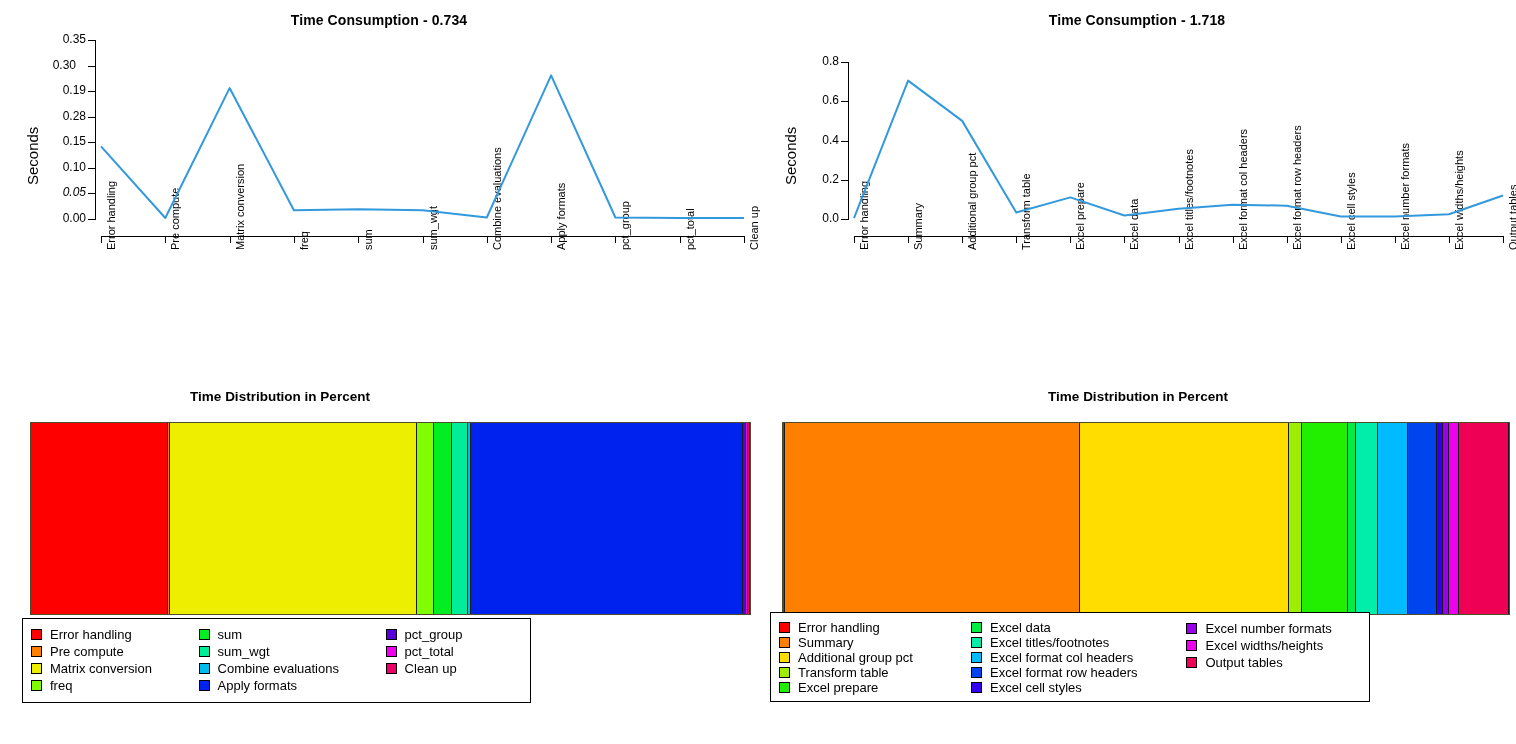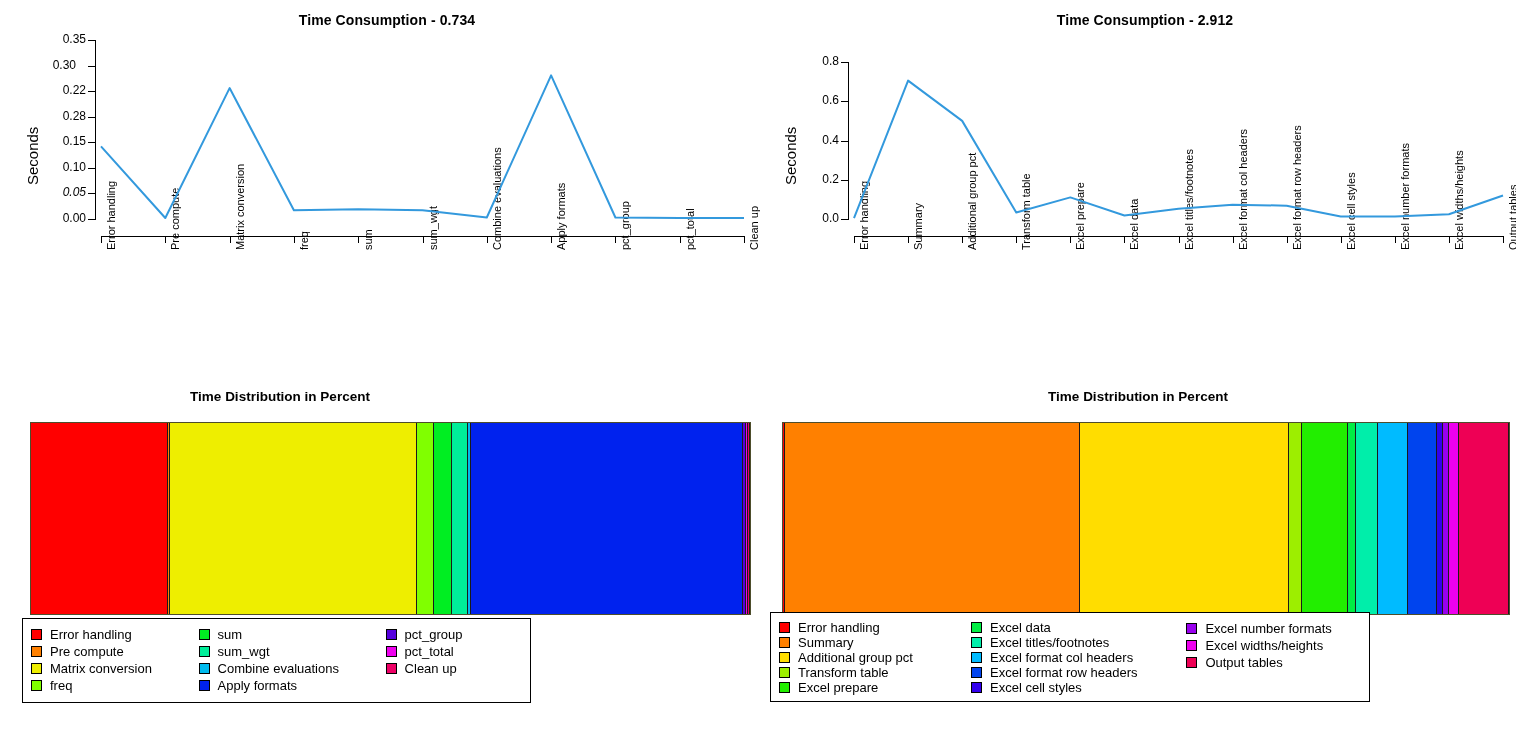--- a/index.html
+++ b/index.html
@@ -1,18 +1,18 @@
 <!DOCTYPE html>
 <html><head>
 <meta charset="utf-8">
 <style>
   html,body{margin:0;padding:0;background:#ffffff;}
   body{width:1516px;height:744px;font-family:"Liberation Sans",sans-serif;color:#000;overflow:hidden;}
   .page{position:relative;width:1516px;height:744px;}
-  .panel{position:absolute;top:0;width:758px;height:524px;padding-left:16px;}
+  .panel{position:absolute;top:0;width:758px;height:524px;}
   .panel.left{left:0;}
   .panel.right{left:758px;}
 
   
   .chart-title{
     position:absolute;left:0;right:0;top:12px;text-align:center;
     font-size:14px;font-weight:bold;letter-spacing:.1px;
   }
   .ylab{
     position:absolute;font-size:15px;
@@ -63,21 +63,21 @@
         <div class="ytick-label" style="left: 52px; top: 211px; width: 34px;">0.00</div>
         <div class="tick" style="left: 88px; top: 193.429px; width: 7px; height: 1px;"></div>
         <div class="ytick-label" style="left: 52px; top: 185.429px; width: 34px; font-style: italic;">0.05</div>
         <div class="tick" style="left: 88px; top: 167.857px; width: 7px; height: 1px;"></div>
         <div class="ytick-label" style="left: 52px; top: 159.857px; width: 34px;">0.10</div>
         <div class="tick" style="left: 88px; top: 142.286px; width: 7px; height: 1px;"></div>
         <div class="ytick-label" style="left: 52px; top: 134.286px; width: 34px;">0.15</div>
         <div class="tick" style="left: 88px; top: 116.714px; width: 7px; height: 1px;"></div>
         <div class="ytick-label" style="left: 52px; top: 108.714px; width: 34px;">0.28</div>
         <div class="tick" style="left: 88px; top: 91.1429px; width: 7px; height: 1px;"></div>
-        <div class="ytick-label" style="left: 52px; top: 83.1429px; width: 34px;">0.22</div>
+        <div class="ytick-label" style="left: 52px; top: 83.1429px; width: 34px;">0.19</div>
         <div class="tick" style="left: 88px; top: 65.5714px; width: 7px; height: 1px;"></div>
         <div class="ytick-label" style="left: 42px; top: 57.5714px; width: 34px;">0.30</div>
         <div class="tick" style="left: 88px; top: 40px; width: 7px; height: 1px;"></div>
         <div class="ytick-label" style="left: 52px; top: 32px; width: 34px;">0.35</div>
         <div class="axis-line" style="left: 101px; top: 236px; width: 643px; height: 1px;"></div>
         <div class="tick" style="left: 101px; top: 236px; width: 1px; height: 7px;"></div>
         <div class="xtick-label" style="left: 105px; top: 250px;">Error handling</div>
         <div class="tick" style="left: 165.3px; top: 236px; width: 1px; height: 7px;"></div>
         <div class="xtick-label" style="left: 169.3px; top: 250px;">Pre compute</div>
         <div class="tick" style="left: 229.6px; top: 236px; width: 1px; height: 7px;"></div>
@@ -168,21 +168,21 @@
           <div class="legend-item">
             <span class="swatch" style="background: rgb(238, 0, 102);"></span>
             <span class="legend-text">Clean up</span>
           </div>
         </div>
       </div>
   </div>
 
   <div class="panel right">
 
-    <div class="chart-title">Time Consumption - 2.912</div>
+    <div class="chart-title">Time Consumption - 1.718</div>
 
     <div class="ylab" id="rylab" style="left: 24px; top: 185px; transform: rotate(-90deg);">Seconds</div>
 
     <div class="plot" id="right-plot" style="left:0;top:0;width:758px;height:380px;">
         <div class="axis-line" style="left: 90px; top: 62px; width: 1px; height: 158px;"></div>
         <div class="tick" style="left: 83px; top: 219px; width: 7px; height: 1px;"></div>
         <div class="ytick-label" style="left: 53px; top: 211px; width: 28px;">0.0</div>
         <div class="tick" style="left: 83px; top: 179.75px; width: 7px; height: 1px;"></div>
         <div class="ytick-label" style="left: 53px; top: 171.75px; width: 28px;">0.2</div>
         <div class="tick" style="left: 83px; top: 140.5px; width: 7px; height: 1px;"></div>

